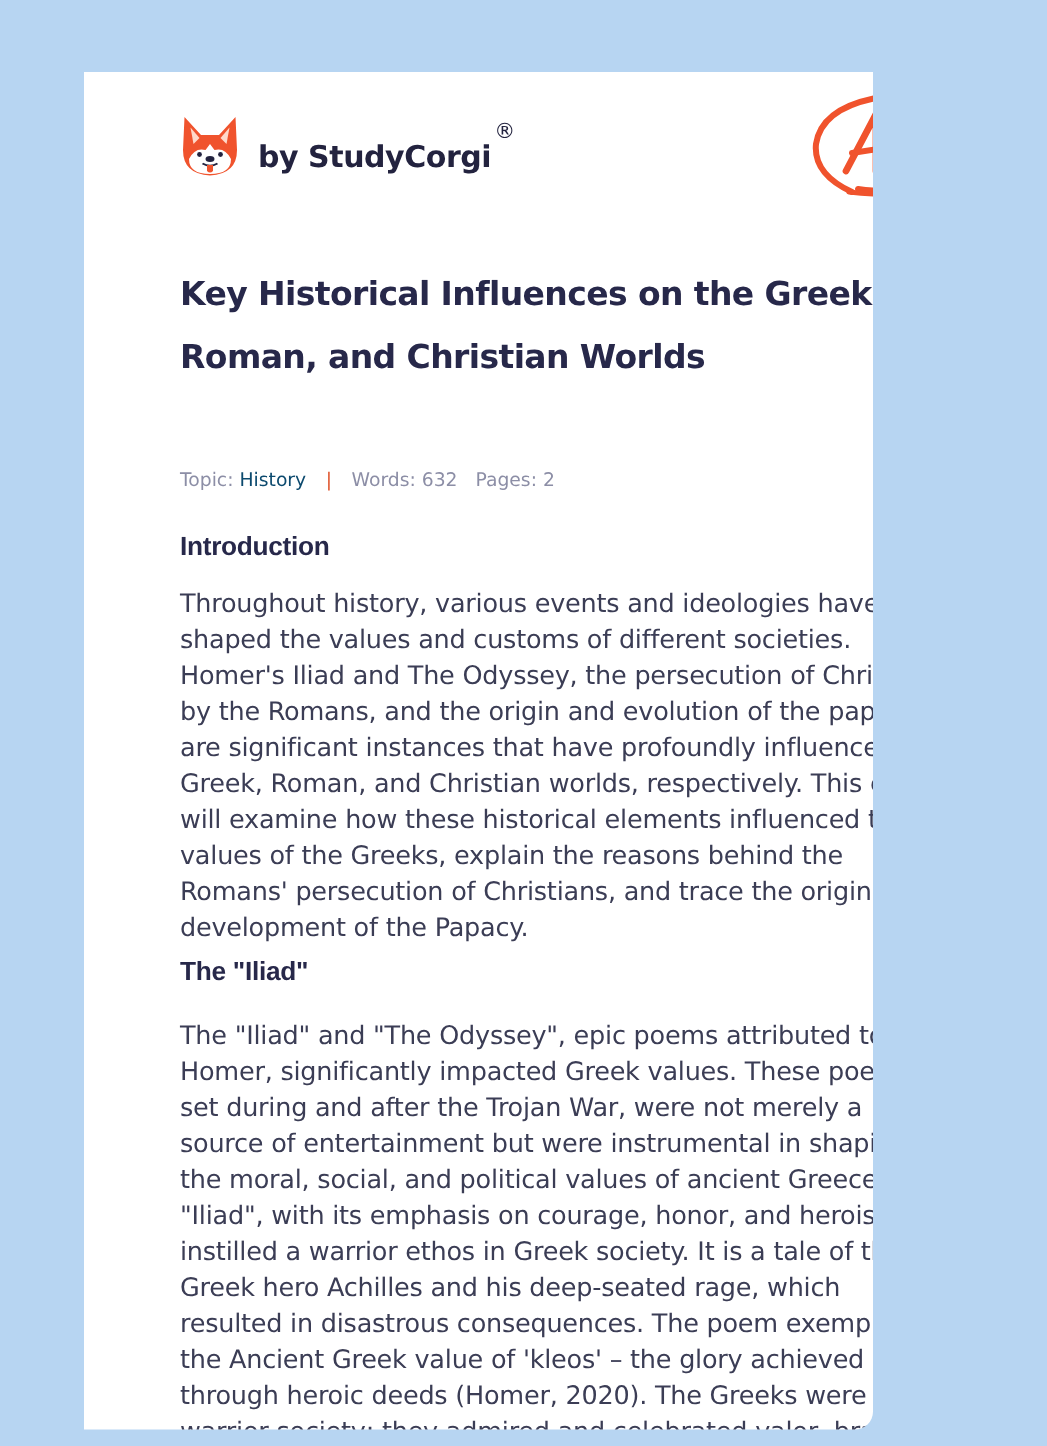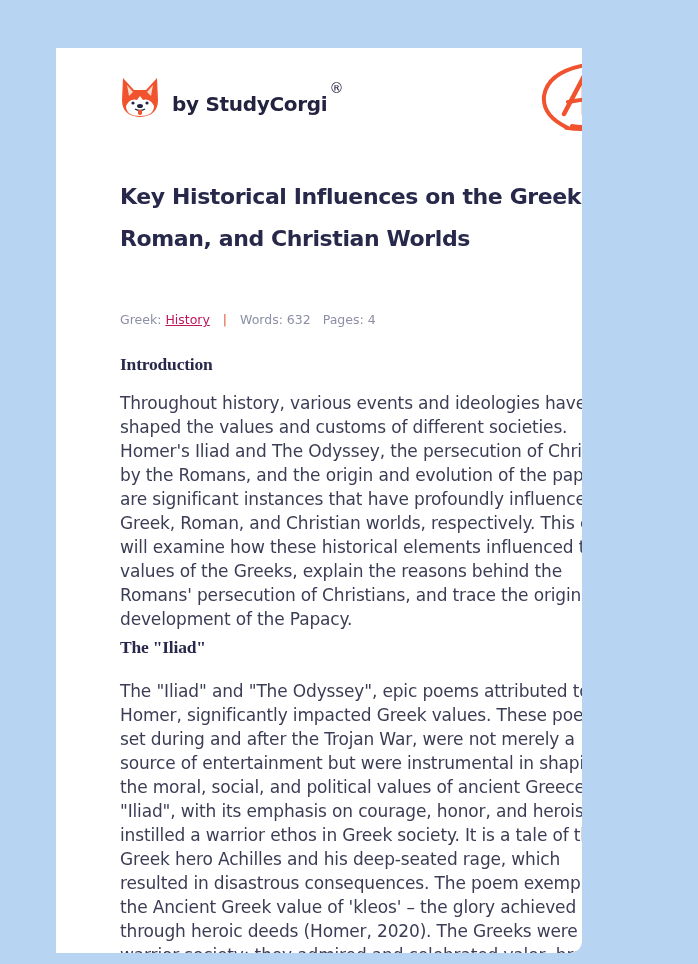--- a/index.html
+++ b/index.html
@@ -42,26 +42,26 @@
     font-family: "DejaVu Sans", sans-serif;
     font-weight: bold; font-size: 22px; line-height: 41.5px;
     color: #27284a; letter-spacing: -0.4px;
   }
   .meta {
     position: absolute; left: 64px; top: 264px;
     font-family: "DejaVu Sans", sans-serif;
     font-size: 12.5px; color: #8c8ea6;
     white-space: nowrap;
   }
-  .meta .topic-val { color: #be185d; text-decoration: underline; }
+  .meta .topic-val { color: #0c4a6e; }
   .meta .sep { color: #e0562e; margin: 0 9px; }
   .meta .pages { margin-left: 8px; }
   .h2 {
     position: absolute; left: 64px; margin: 0;
-    font-family: Liberation Serif, serif;
+    font-family: Liberation Sans, sans-serif;
     font-weight: bold; font-size: 17.5px;
     color: #27284a; letter-spacing: -0.2px;
     white-space: nowrap;
   }
   .para {
     position: absolute; left: 64px; width: 512px; margin: 0;
     font-family: "DejaVu Sans", sans-serif;
     font-size: 17px; line-height: 24px;
     color: #3b3d55;
     letter-spacing: -0.15px;
@@ -95,25 +95,25 @@
       <path d="M26 56 L46 18 L46 56" stroke="#f0532d" stroke-width="4.5" fill="none" stroke-linecap="round" stroke-linejoin="round"></path>
       <path d="M30 44 L56 40" stroke="#f0532d" stroke-width="4" fill="none" stroke-linecap="round"></path>
       <path d="M70 20 L68 48" stroke="#f0532d" stroke-width="4.5" fill="none" stroke-linecap="round"></path>
       <path d="M56 34 L86 30" stroke="#f0532d" stroke-width="4.5" fill="none" stroke-linecap="round"></path>
     </svg>
   </div>
 
   <h1>Key Historical Influences on the Greek, Roman, and Christian Worlds</h1>
 
   <div class="meta">
-    <span>Greek:</span>
+    <span>Topic:</span>
     <span class="topic-val">History</span>
     <span class="sep">|</span>
     <span>Words: 632</span>
-    <span class="pages">Pages: 4</span>
+    <span class="pages">Pages: 2</span>
   </div>
 
   <h2 class="h2" style="top:306px;">Introduction</h2>
   <p class="para" style="top:343px;">Throughout history, various events and ideologies have shaped the values and customs of different societies. Homer's Iliad and The Odyssey, the persecution of Christians by the Romans, and the origin and evolution of the papacy are significant instances that have profoundly influenced the Greek, Roman, and Christian worlds, respectively. This essay will examine how these historical elements influenced the values of the Greeks, explain the reasons behind the Romans' persecution of Christians, and trace the origins and development of the Papacy.</p>
 
   <h3 class="h2" style="top:589px;">The "Iliad"</h3>
   <p class="para" style="top:631px;">The "Iliad" and "The Odyssey", epic poems attributed to Homer, significantly impacted Greek values. These poems, set during and after the Trojan War, were not merely a source of entertainment but were instrumental in shaping the moral, social, and political values of ancient Greece. The "Iliad", with its emphasis on courage, honor, and heroism, instilled a warrior ethos in Greek society. It is a tale of the Greek hero Achilles and his deep-seated rage, which resulted in disastrous consequences. The poem exemplifies the Ancient Greek value of 'kleos' – the glory achieved through heroic deeds (Homer, 2020). The Greeks were a warrior society; they admired and celebrated valor, bravery, and martial skill.</p>
 
 </div>
 

